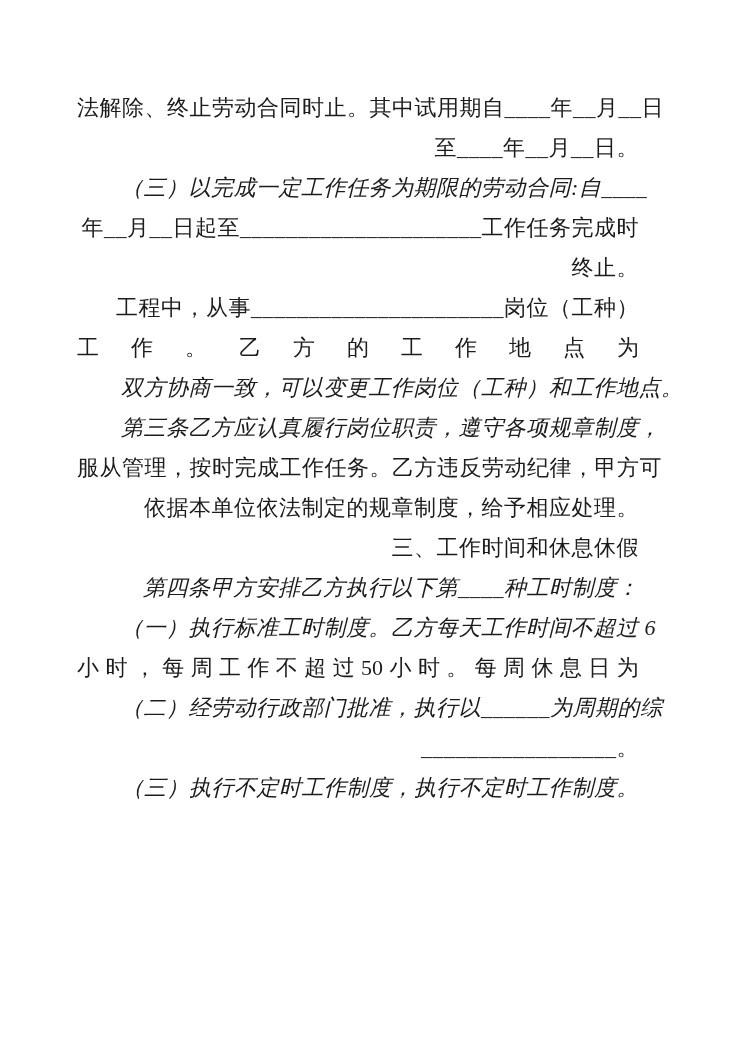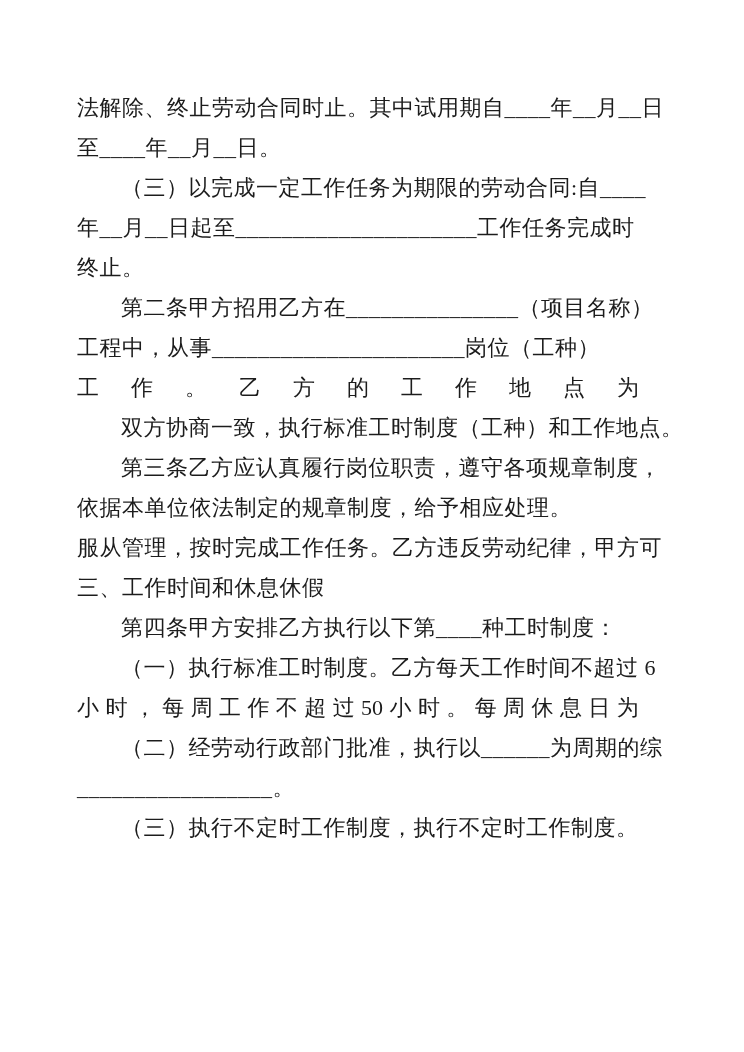--- a/index.html
+++ b/index.html
@@ -11,72 +11,73 @@
     position: relative;
     width: 744px;
     height: 1052px;
     margin: 0 auto;
     background: #ffffff;
     box-sizing: border-box;
     padding: 88px 105px 16px 77px;
     font-family: "Liberation Serif", "DejaVu Serif", serif;
     color: #1c1c1c;
     overflow: hidden;
+    text-align: right;
   }
   .text-block {
     width: 562px;
   }
   .line {
     height: 40px;
     line-height: 40px;
     font-size: 22px;
     white-space: nowrap;
     letter-spacing: 0.5px;
   }
   .line.indent {
     text-indent: 2em;
+    font-style: italic;
   }
   .line.stretch {
     display: flex;
     justify-content: space-between;
     letter-spacing: 0;
   }
   .line.stretch span {
     display: inline-block;
   }
 </style>
 </head>
 <body>
 
 <div class="page">
   <div class="text-block" id="text-block">
       <div class="line normal">法解除、终止劳动合同时止。其中试用期自____年__月__日</div>
       <div class="line normal">至____年__月__日。</div>
       <div class="line indent">（三）以完成一定工作任务为期限的劳动合同:自____</div>
       <div class="line normal">年__月__日起至_____________________工作任务完成时</div>
       <div class="line normal">终止。</div>
-      <div class="line indent">第二条甲方招用乙方在_______________（项目名称）</div>
       <div class="line normal">工程中，从事______________________岗位（工种）</div>
       <div class="line stretch">
         <span>工</span>
         <span>作</span>
         <span>。</span>
         <span>乙</span>
         <span>方</span>
         <span>的</span>
         <span>工</span>
         <span>作</span>
         <span>地</span>
         <span>点</span>
         <span>为</span>
       </div>
-      <div class="line indent">双方协商一致，执行标准工时制度（工种）和工作地点。</div>
+      <div class="line indent">双方协商一致，可以变更工作岗位（工种）和工作地点。</div>
       <div class="line indent">第三条乙方应认真履行岗位职责，遵守各项规章制度，</div>
+      <div class="line normal">服从管理，按时完成工作任务。乙方违反劳动纪律，甲方可</div>
       <div class="line normal">依据本单位依法制定的规章制度，给予相应处理。</div>
-      <div class="line normal">服从管理，按时完成工作任务。乙方违反劳动纪律，甲方可</div>
       <div class="line normal">三、工作时间和休息休假</div>
       <div class="line indent">第四条甲方安排乙方执行以下第____种工时制度：</div>
       <div class="line indent">（一）执行标准工时制度。乙方每天工作时间不超过 6</div>
       <div class="line stretch">
         <span>小</span>
         <span>时</span>
         <span>，</span>
         <span>每</span>
         <span>周</span>
         <span>工</span>

